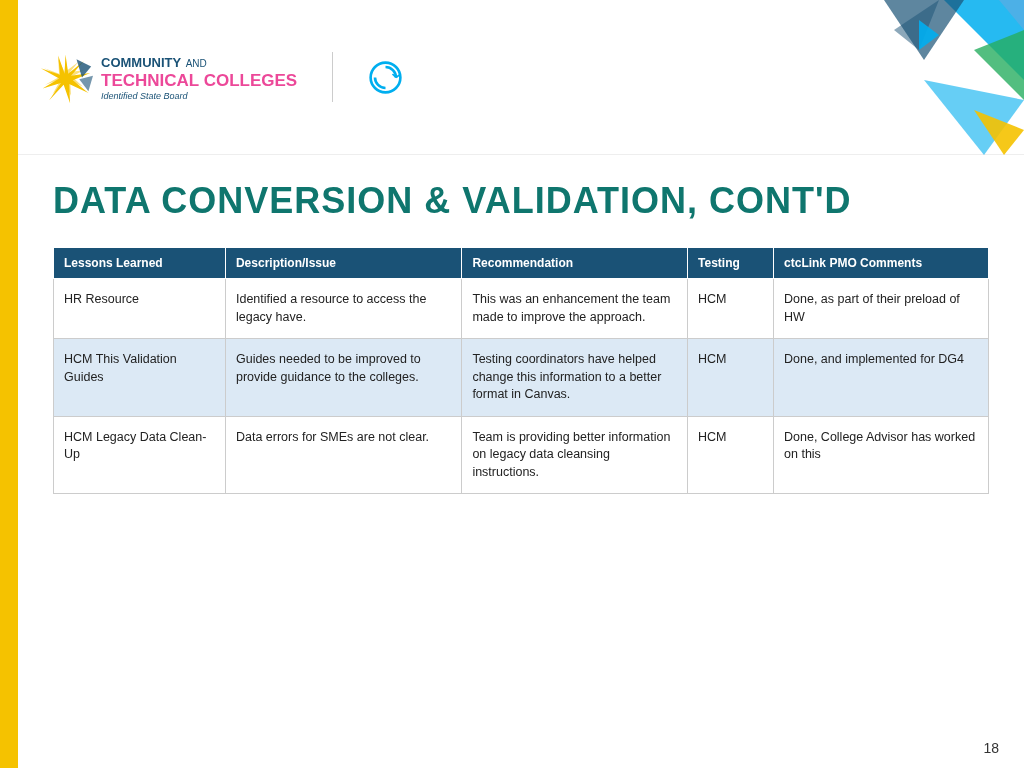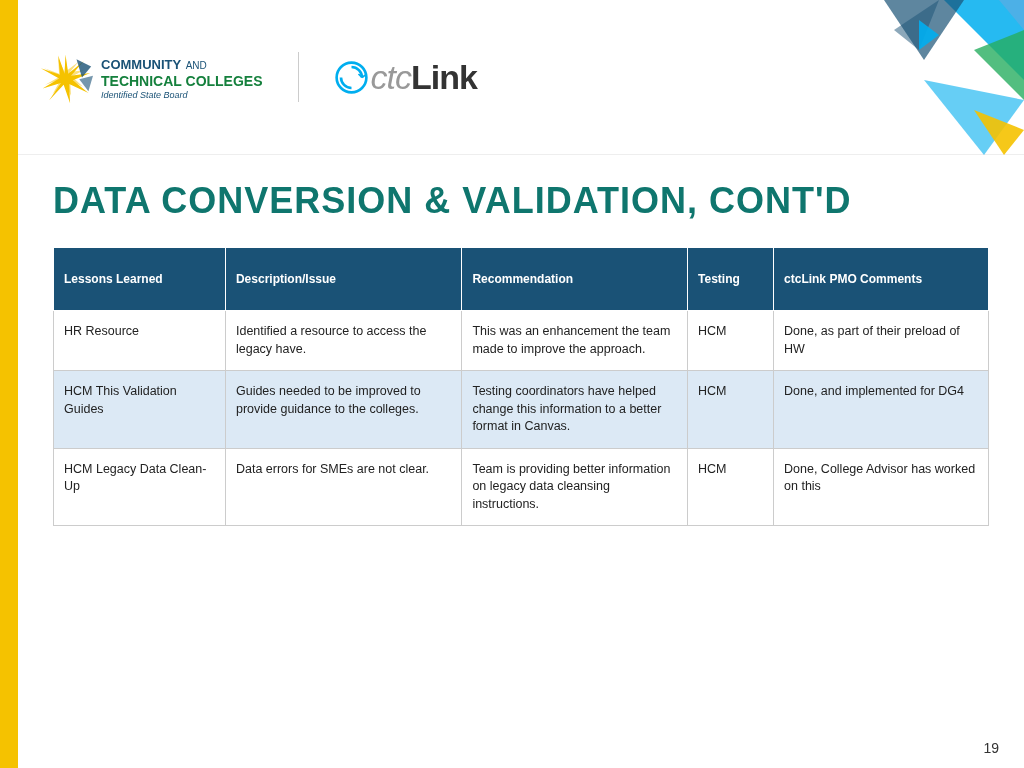--- a/index.html
+++ b/index.html
@@ -110,21 +110,21 @@
     
     .data-table {
       width: 100%;
       border-collapse: collapse;
       font-size: 12.5px;
     }
 
     .data-table th {
       background: #1a5276;
       color: #fff;
-      padding: 24px 10px;
+      padding: 8px 10px;
       text-align: left;
       font-weight: 700;
       font-size: 12px;
       border: 1px solid #fff;
       vertical-align: top;
     }
 
     .data-table td {
       padding: 12px 10px;
       border: 1px solid #ccc;
@@ -190,38 +190,35 @@
         <polygon points="30,8 32,22 44,13 35,24 50,22 37,29 49,40 35,33 36,50 29,35 16,48 25,32 8,38 24,29 7,20 23,26 22,9 29,24" fill="#F5C200" opacity="0.5"></polygon>
 
         <polygon points="42,10 58,18 48,30" fill="#1a5276" opacity="0.8"></polygon>
         <polygon points="45,32 60,28 55,45" fill="#1a5276" opacity="0.6"></polygon>
       </svg>
       <div class="logo-text">
         <div>
           <span style="font-size:13px;font-weight:900;color:#1a5276;text-transform:uppercase;">COMMUNITY</span>
           <span style="font-size:10px;font-weight:400;color:#1a5276;text-transform:uppercase;">AND</span>
         </div>
-        <div style="font-size:14px;font-weight:900;color:#15803d;text-transform:uppercase;">TECHNICAL COLLEGES</div>
+        <div style="font-size:17px;font-weight:900;color:#ec4899;text-transform:uppercase;">TECHNICAL COLLEGES</div>
         <div style="font-size:9px;color:#1a5276;font-style:italic;">Identified State Board</div>
       </div>
     </div>
 
     <div class="divider-vertical"></div>
 
     <div class="ctclink-logo">
 
       <svg class="ctclink-icon" viewBox="0 0 40 40">
         <circle cx="20" cy="20" r="17" fill="none" stroke="#00AEEF" stroke-width="3"></circle>
         <path d="M20 8 A12 12 0 0 1 32 20" stroke="#00AEEF" stroke-width="3" fill="none"></path>
         <path d="M32 20 L28 16 M32 20 L36 17" stroke="#00AEEF" stroke-width="2" fill="none"></path>
         <path d="M20 32 A12 12 0 0 1 8 20" stroke="#00AEEF" stroke-width="3" fill="none"></path>
       </svg>
-      <div style="font-size:34px;font-weight:300;color:#555;letter-spacing:-1px;">
-        <span style="font-style:italic;color:#999;font-weight:300;">ctc</span><span style="font-weight:700;color:#333;">Link</span>
-      </div>
     </div>
   </div>
 </div>
 
 <div class="triangles-area">
   <svg class="triangles-svg" viewBox="0 0 280 155">
 
     <polygon points="200,0 280,0 280,80" fill="#00AEEF" opacity="0.85"></polygon>
 
     <polygon points="140,0 220,0 180,60" fill="#1a5276" opacity="0.7"></polygon>
@@ -276,14 +273,14 @@
         <td>Data errors for SMEs are not clear.</td>
         <td>Team is providing better information on legacy data cleansing instructions.</td>
         <td>HCM</td>
         <td>Done, College Advisor has worked on this</td>
       </tr>
     </tbody>
   </table>
 </div>
 
 <div class="footer">
-  <span class="page-number">19</span>
+  <span class="page-number">18</span>
 </div>
 
 </body></html>

